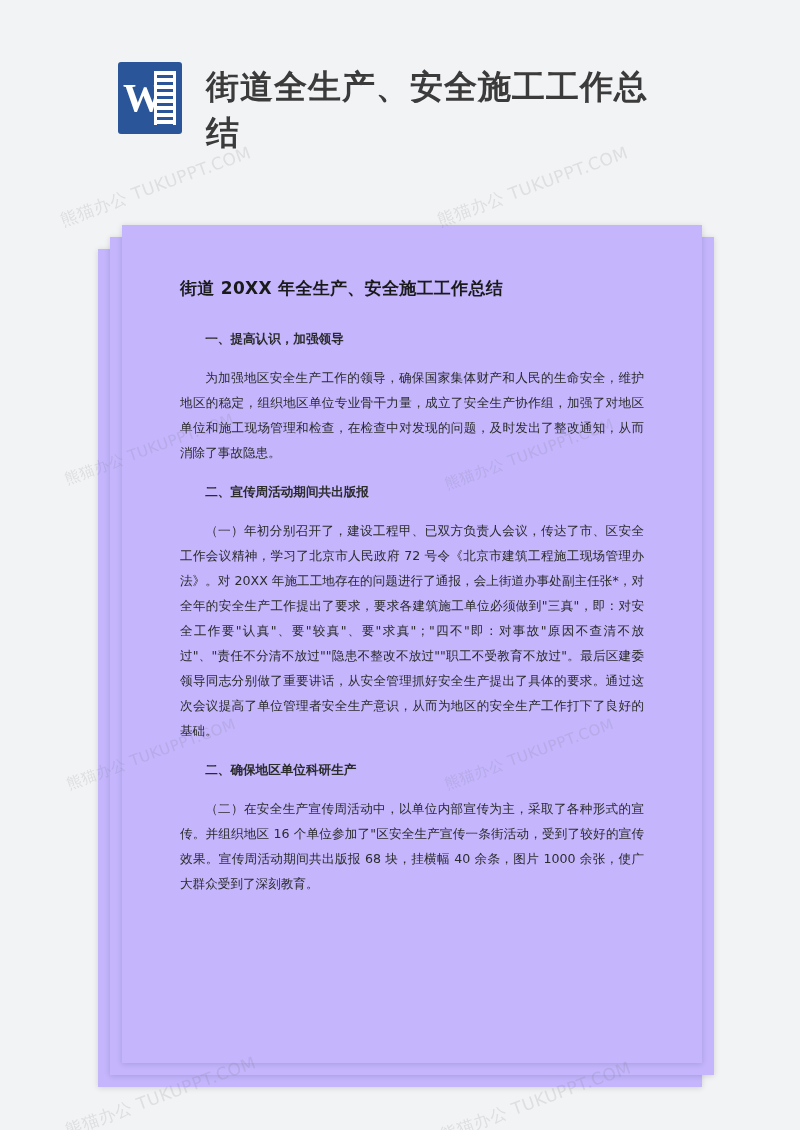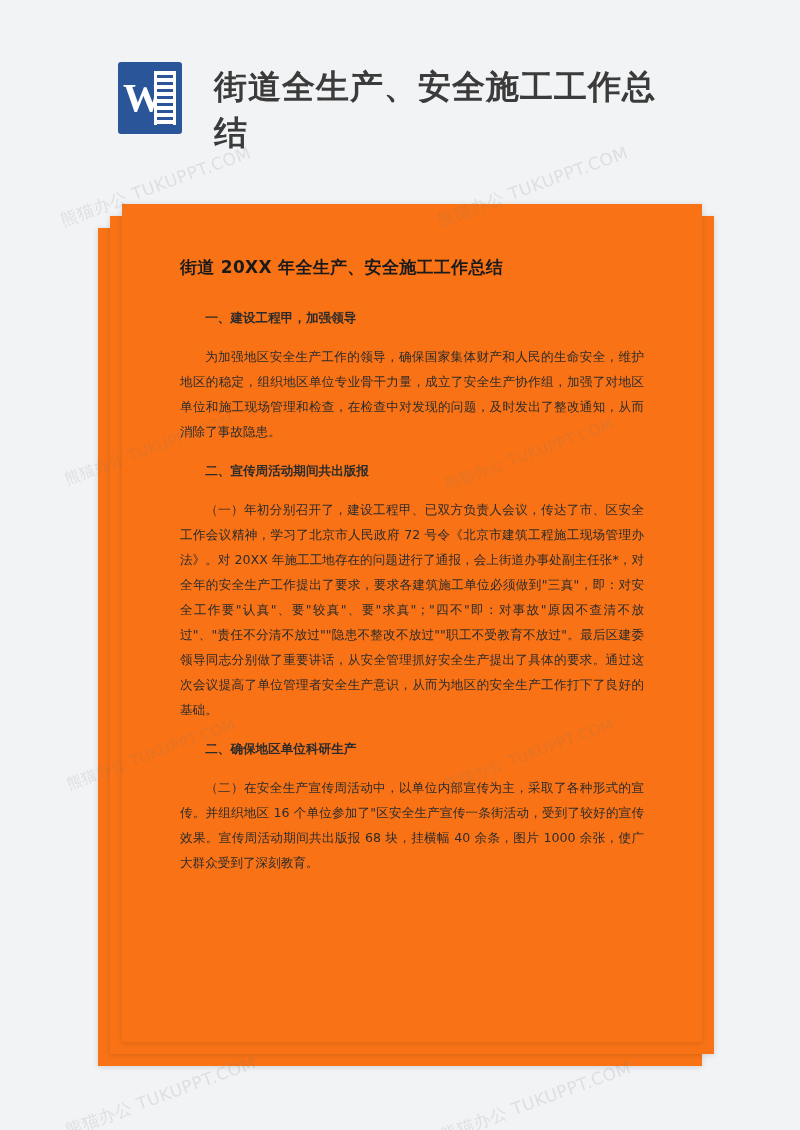--- a/index.html
+++ b/index.html
@@ -54,43 +54,44 @@
     height: 54px;
     background: #ffffff;
   }
   .word-logo .lines i {
     display: block;
     height: 3px;
     margin: 4px 3px 0 3px;
     background: #2a5699;
   }
   .doc-title {
-    margin-left: 32px;
+    margin-left: 24px;
     margin-top: 2px;
     font-size: 33px;
     line-height: 46px;
     color: #3b3b3b;
     font-weight: bold;
     font-family: "DejaVu Sans", sans-serif;
     max-width: 470px;
     letter-spacing: 1px;
   }
 
   
   .paper-stack {
     position: absolute;
     left: 0;
     top: 0;
     width: 800px;
     height: 1130px;
   }
   .sheet {
     position: absolute;
-    background: #f97316;
+    background: #c4b5fd;
     box-shadow: 0 1px 6px rgba(0,0,0,0.14);
+    margin-top: 21px;
   }
   .sheet-back2 {
     left: 98px;
     top: 228px;
     width: 604px;
     height: 838px;
   }
   .sheet-back1 {
     left: 110px;
     top: 216px;
@@ -164,21 +165,21 @@
   <div class="doc-title">街道全生产、安全施工工作总结</div>
 </div>
 
 <div class="paper-stack">
   <div class="sheet sheet-back2"></div>
   <div class="sheet sheet-back1"></div>
 
   <div class="sheet sheet-front">
     <div class="page-heading">街道 20XX 年全生产、安全施工工作总结</div>
 
-    <p class="para sub">一、建设工程甲，加强领导</p>
+    <p class="para sub">一、提高认识，加强领导</p>
     <p class="para">为加强地区安全生产工作的领导，确保国家集体财产和人民的生命安全，维护地区的稳定，组织地区单位专业骨干力量，成立了安全生产协作组，加强了对地区单位和施工现场管理和检查，在检查中对发现的问题，及时发出了整改通知，从而消除了事故隐患。</p>
     <p class="para sub">二、宣传周活动期间共出版报</p>
     <p class="para">（一）年初分别召开了，建设工程甲、已双方负责人会议，传达了市、区安全工作会议精神，学习了北京市人民政府 72 号令《北京市建筑工程施工现场管理办法》。对 20XX 年施工工地存在的问题进行了通报，会上街道办事处副主任张*，对全年的安全生产工作提出了要求，要求各建筑施工单位必须做到"三真"，即：对安全工作要"认真"、要"较真"、要"求真"；"四不"即：对事故"原因不查清不放过"、"责任不分清不放过""隐患不整改不放过""职工不受教育不放过"。最后区建委领导同志分别做了重要讲话，从安全管理抓好安全生产提出了具体的要求。通过这次会议提高了单位管理者安全生产意识，从而为地区的安全生产工作打下了良好的基础。</p>
     <p class="para sub">二、确保地区单位科研生产</p>
     <p class="para">（二）在安全生产宣传周活动中，以单位内部宣传为主，采取了各种形式的宣传。并组织地区 16 个单位参加了"区安全生产宣传一条街活动，受到了较好的宣传效果。宣传周活动期间共出版报 68 块，挂横幅 40 余条，图片 1000 余张，使广大群众受到了深刻教育。</p>
 
   </div>
 </div>
 
 <div class="wm wm-big" style="left:55px;  top:175px;">熊猫办公 TUKUPPT.COM</div>

